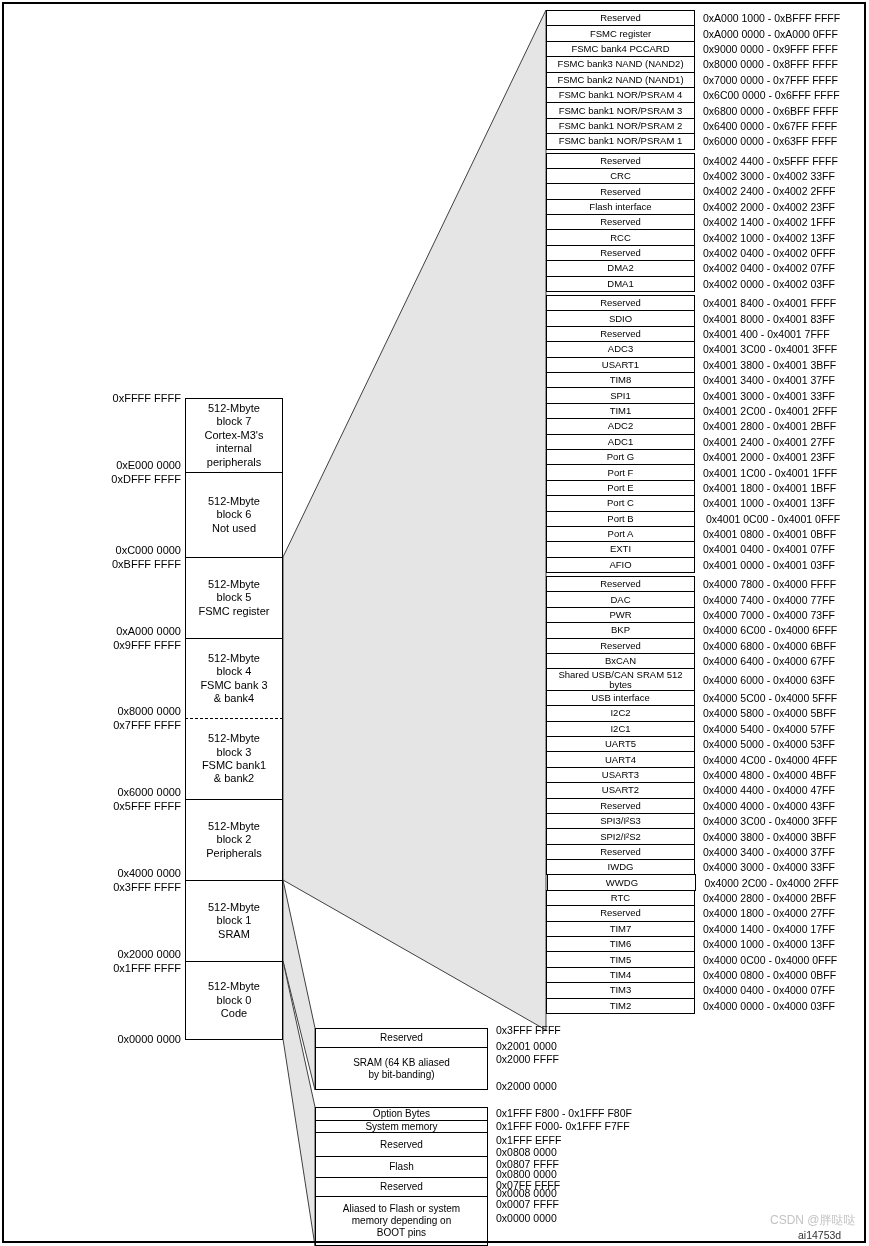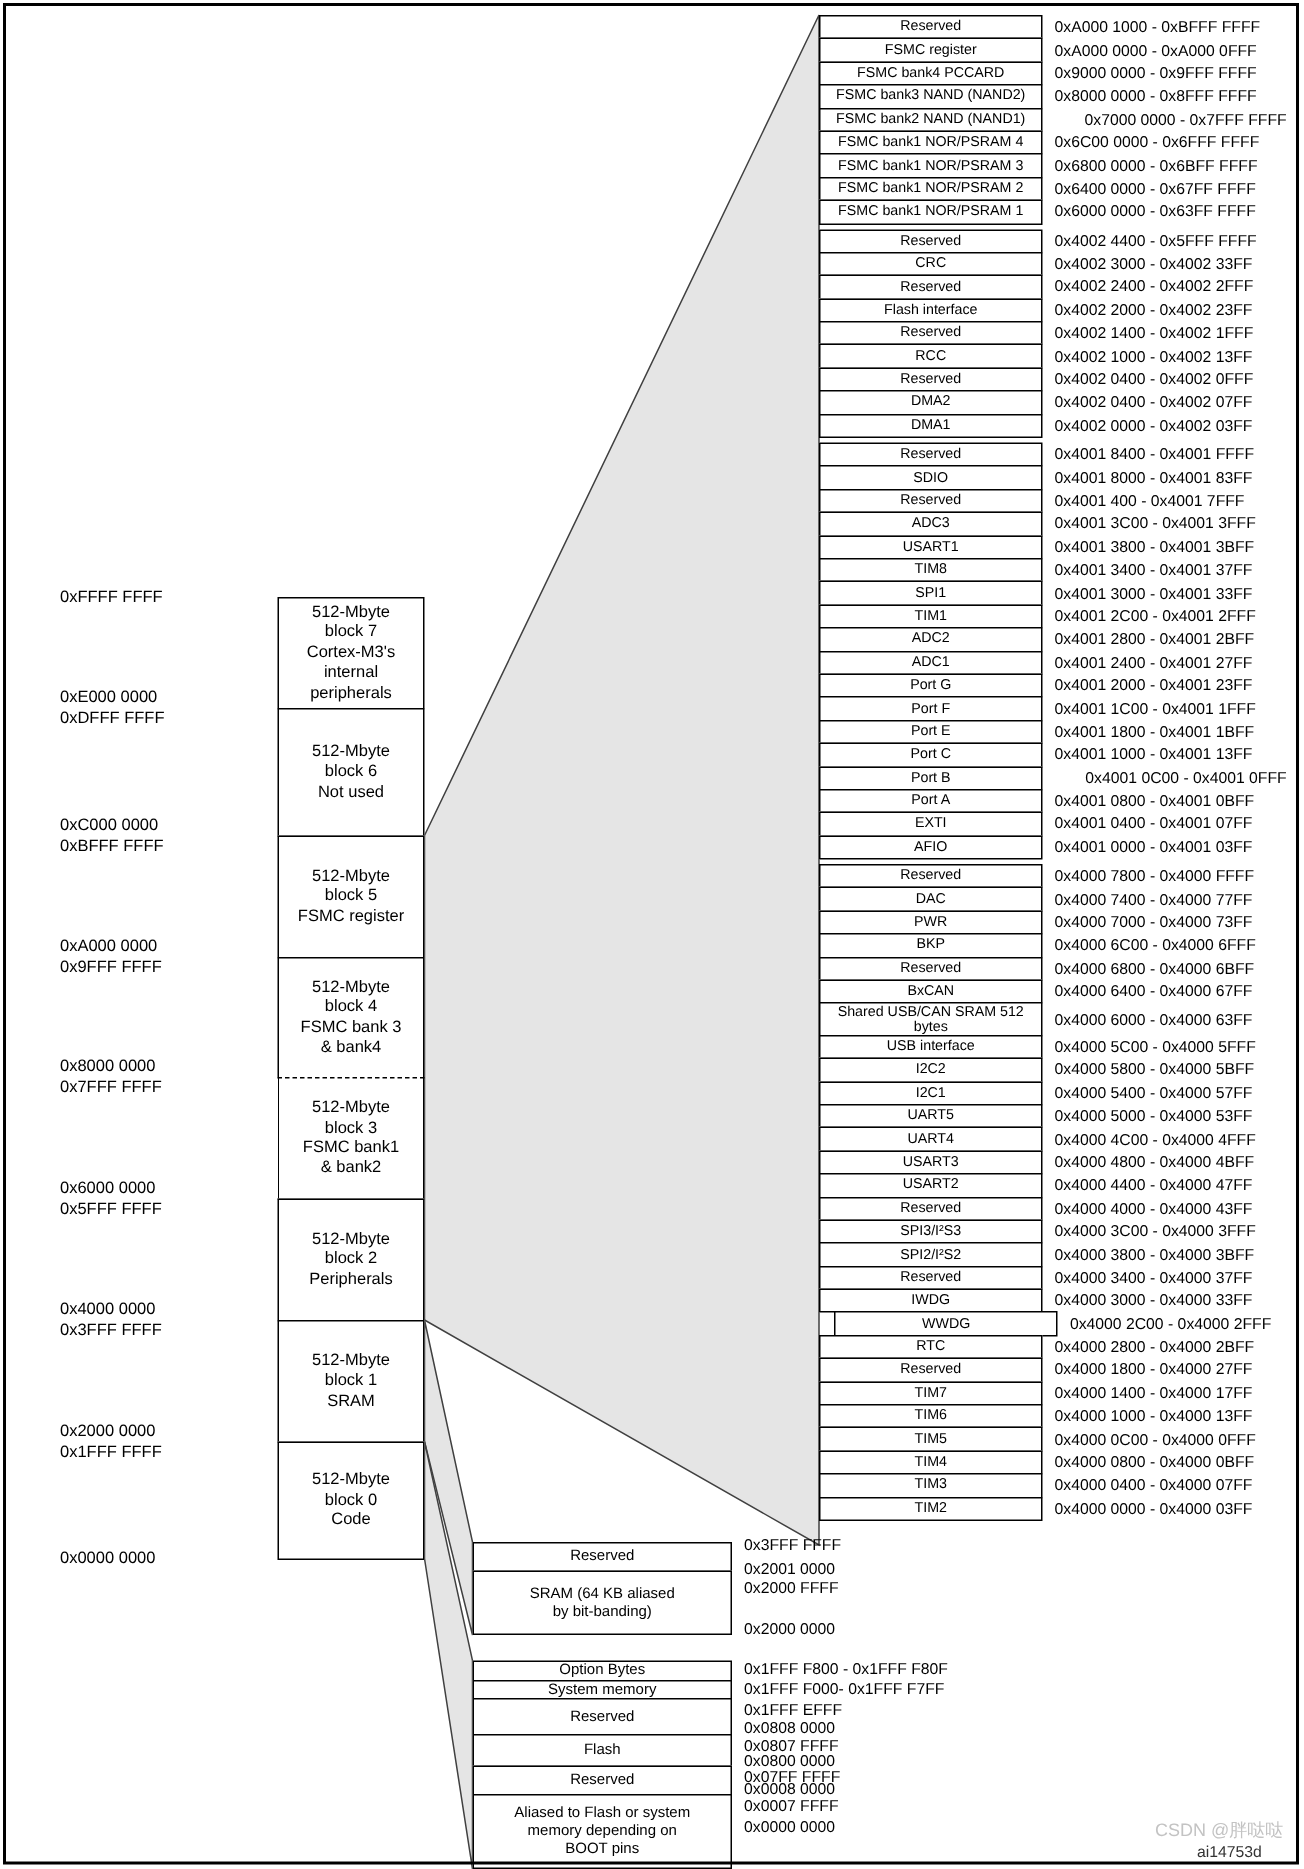--- a/index.html
+++ b/index.html
@@ -9,21 +9,21 @@
     font-family:"Liberation Sans","DejaVu Sans",sans-serif; color:#000;
   }
   #frame { position:absolute; left:2px; top:2px; width:864px; height:1241px;
            border:2px solid #000; pointer-events:none; z-index:5; }
   #fans { position:absolute; left:0; top:0; z-index:0; }
   #fans polygon { fill:#e5e5e5; stroke:#404040; stroke-width:1; }
 
   .lblock { position:absolute; left:185px; width:98px; background:#fff;
             border:1px solid #000; display:flex; align-items:center; justify-content:center;
             text-align:center; font-size:11px; line-height:1.22; white-space:pre-line; z-index:2; }
-  .laddr  { position:absolute; left:40px; width:141px; text-align:left;
+  .laddr  { position:absolute; left:40px; width:141px; text-align:right;
             font-size:11px; white-space:nowrap; z-index:2; }
 
   #right-col { position:absolute; left:546px; top:10px; z-index:2; }
   .r-group { margin-bottom:3px; }
   .r-row { display:flex; align-items:stretch; }
   .r-row + .r-row { margin-top:-1px; }
   .r-box { flex:0 0 149px; width:149px; border:1px solid #000; background:#fff;
            display:flex; align-items:center; justify-content:center; text-align:center;
            font-size:9.5px; line-height:1.05; white-space:pre-line; padding:0 2px; }
   .r-addr { margin-left:8px; align-self:center; font-size:10.5px; white-space:nowrap; }
@@ -109,21 +109,21 @@
         <div class="r-addr">0xA000 0000 - 0xA000 0FFF</div>
       </div>
       <div class="r-row" style="height: 16.4px;">
         <div class="r-box">FSMC bank4 PCCARD</div>
         <div class="r-addr">0x9000 0000 - 0x9FFF FFFF</div>
       </div>
       <div class="r-row" style="height: 16.4px;">
         <div class="r-box">FSMC bank3 NAND (NAND2)</div>
         <div class="r-addr">0x8000 0000 - 0x8FFF FFFF</div>
       </div>
-      <div class="r-row" style="height: 16.4px; gap: 20px;">
+      <div class="r-row" style="height: 16.4px;">
         <div class="r-box">FSMC bank2 NAND (NAND1)</div>
         <div class="r-addr">0x7000 0000 - 0x7FFF FFFF</div>
       </div>
       <div class="r-row" style="height: 16.4px;">
         <div class="r-box">FSMC bank1 NOR/PSRAM 4</div>
         <div class="r-addr">0x6C00 0000 - 0x6FFF FFFF</div>
       </div>
       <div class="r-row" style="height: 16.4px;">
         <div class="r-box">FSMC bank1 NOR/PSRAM 3</div>
         <div class="r-addr">0x6800 0000 - 0x6BFF FFFF</div>

